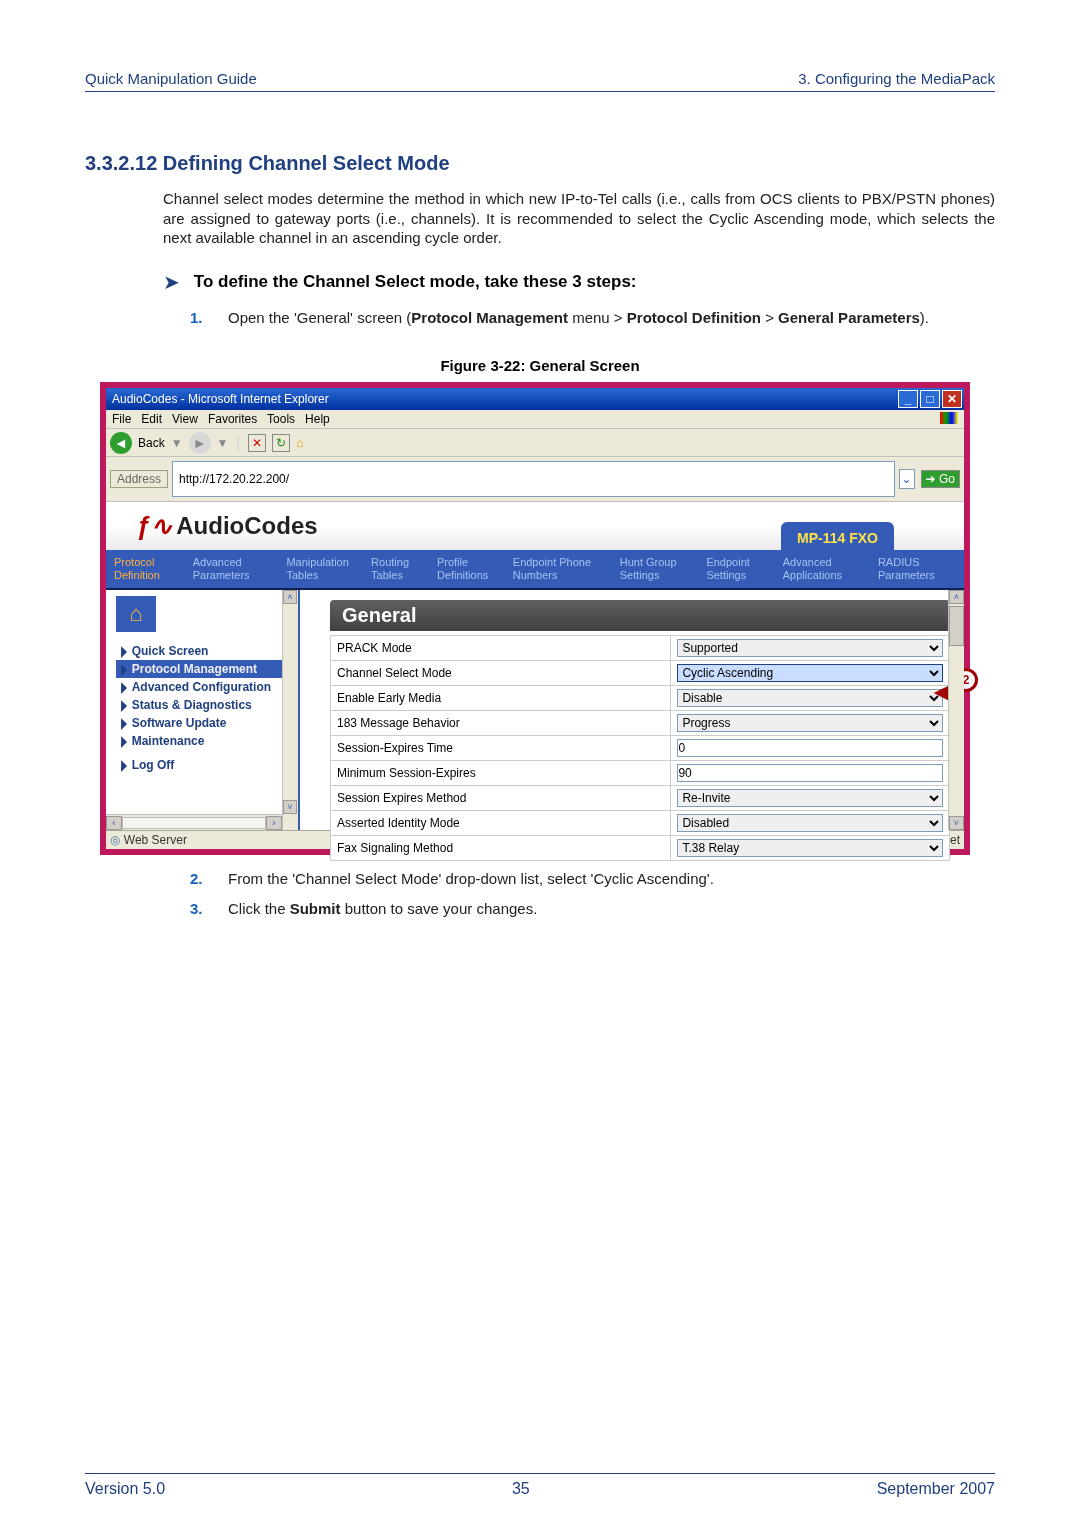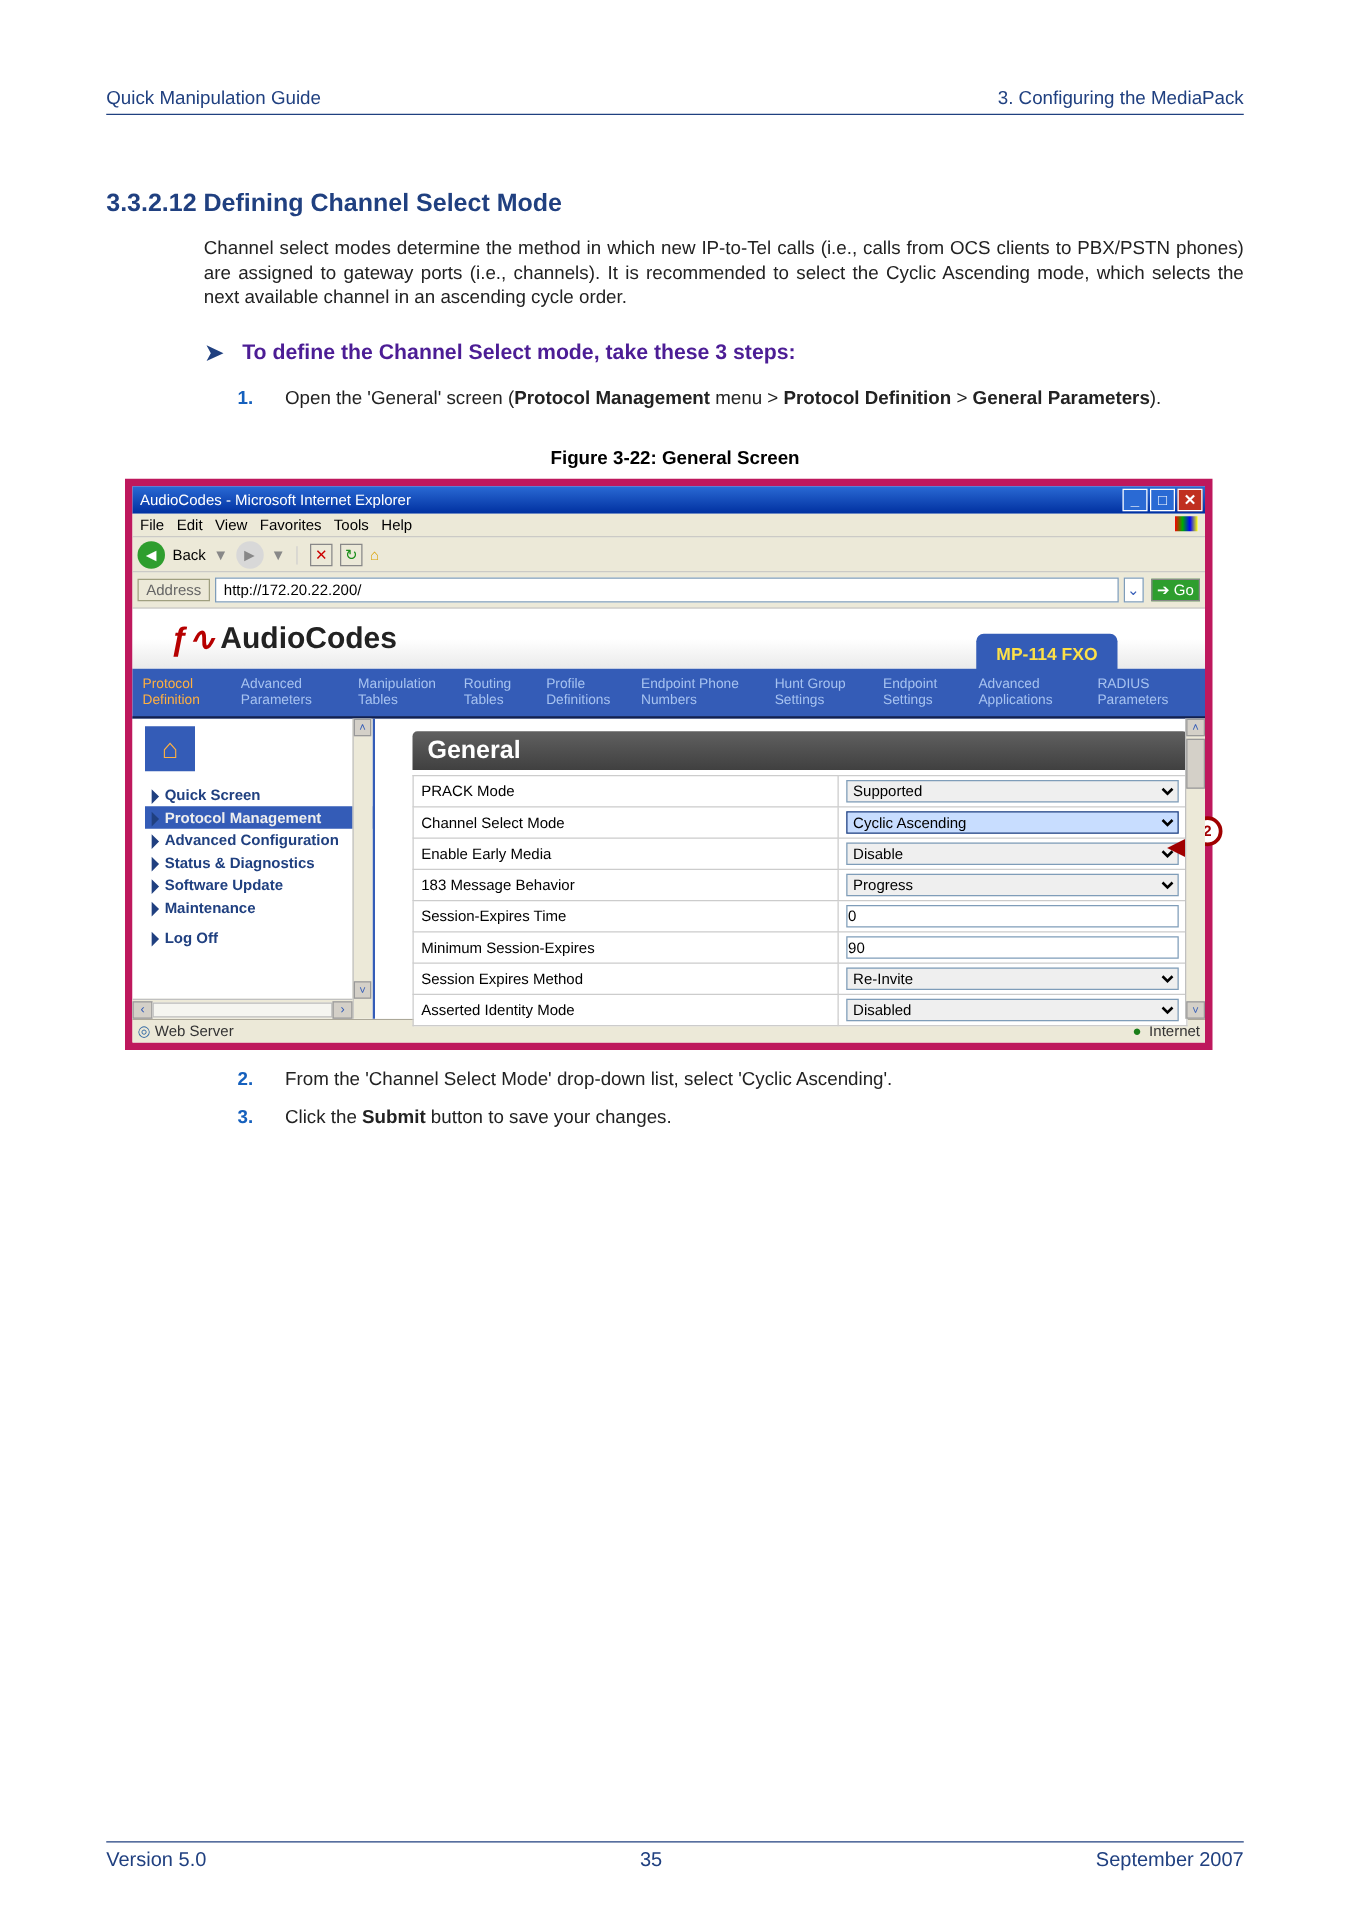--- a/index.html
+++ b/index.html
@@ -42,21 +42,21 @@
     margin-bottom: 22px;
   }
   .procedure-heading {
     display: flex;
     gap: 14px;
     margin-left: 78px;
     margin-bottom: 14px;
     align-items: center;
   }
   .procedure-heading .arrow { color: #204080; font-size: 20px; }
-  .procedure-heading .txt { color: #4c1d95; font-weight: bold; font-size: 17px; }
+  .procedure-heading .txt { color: #000000; font-weight: bold; font-size: 17px; }
   .step-line {
     display: flex;
     gap: 18px;
     margin-left: 105px;
     margin-bottom: 10px;
     font-size: 15px;
     line-height: 1.3;
     color: #222;
   }
   .step-line .num { color: #1560bd; font-weight: bold; width: 20px; flex-shrink:0;}
@@ -118,21 +118,21 @@
   .stop-btn {color:#c00;} .refresh-btn{color:#1a8e1a;}
   .ie-addressbar {
     background:#ece9d8;
     display:flex;
     align-items:center;
     gap:4px;
     padding:4px;
     border-bottom:1px solid #c0c0c0;
   }
   .addr-label{ border:1px solid #a0a080; padding:1px 6px; background:#ece9d8; color:#666;}
-  .addr-input{ flex:1; border:1px solid #7f9db9; background:#fff; padding:2px 6px; height:20px; font-size:12px;}
+  .addr-input{ flex:1; border:1px solid #7f9db9; background:#fff; padding:2px 6px; height:36px; font-size:12px;}
   .addr-go { background:#2e9e2e; color:#fff; padding:1px 4px; font-size:12px; border:1px solid #888; margin-left:2px;}
   .addr-dropdown { width:16px; height:20px; border:1px solid #7f9db9; display:flex; align-items:center; justify-content:center; color:#345cb7; background:#fff;}
 
   .app-banner {
     background: linear-gradient(#fff 50%, #eaeaea);
     display:flex;
     justify-content: space-between;
     align-items: center;
     padding: 6px 70px 6px 30px;
     height: 48px;
@@ -353,20 +353,24 @@
                 <td><input value="90" style=""></td>
               </tr>
           <tr>
                 <td>Session Expires Method</td>
                 <td><select><option>Re-Invite</option></select></td>
               </tr>
           <tr>
                 <td>Asserted Identity Mode</td>
                 <td><select><option>Disabled</option></select></td>
               </tr>
+          <tr>
+                <td>Fax Signaling Method</td>
+                <td><select><option>T.38 Relay</option></select></td>
+              </tr>
         </tbody>
           </table>
         <span class="callout-arrow">◄</span>
         <span class="callout-circle">2</span>
         <div class="main-scroll">
           <div class="uphandle">˄</div>
           <div class="bar"></div>
           <div class="dnhandle" style="position:absolute; bottom:0; left:0; right:0;">˅</div>
         </div>
       </div>

